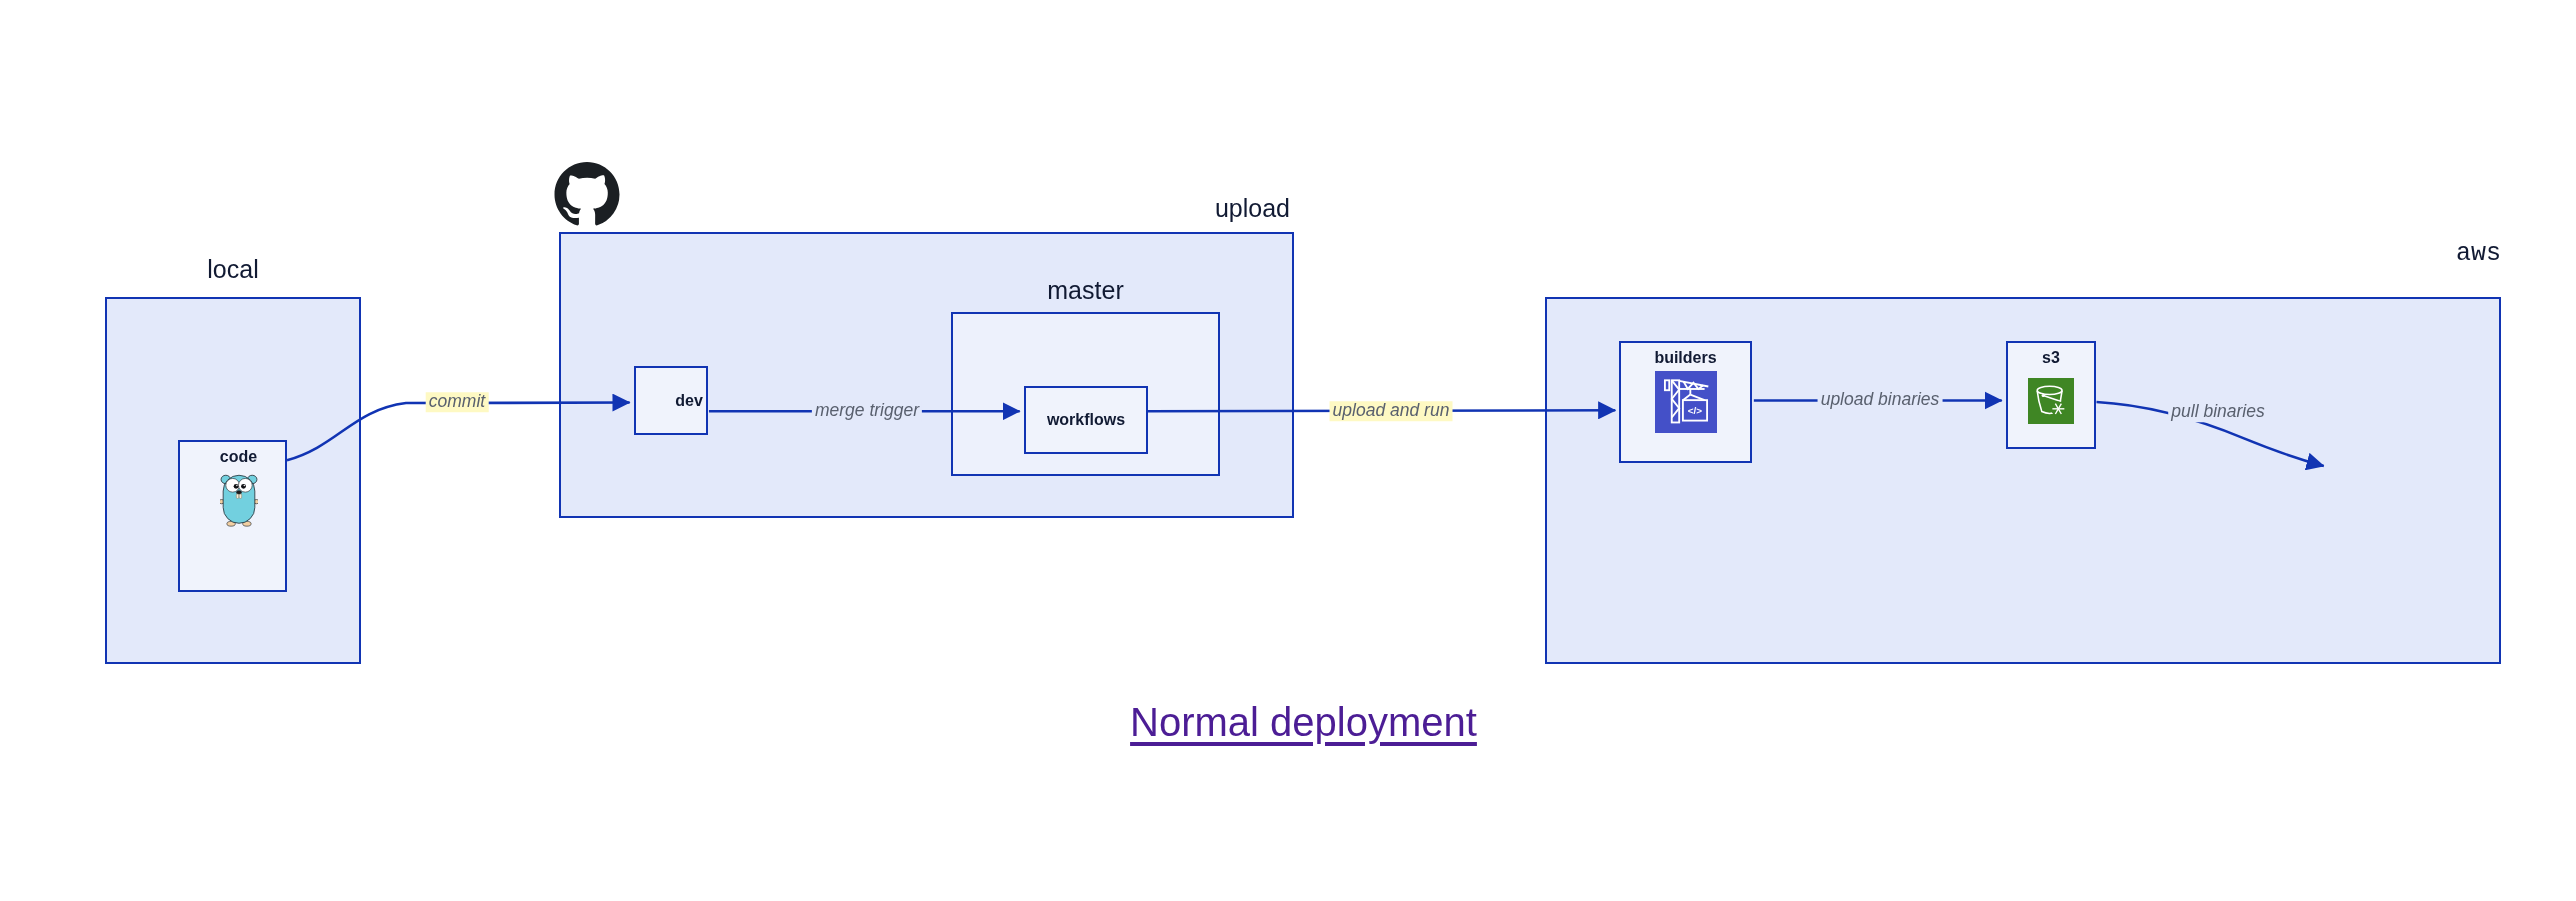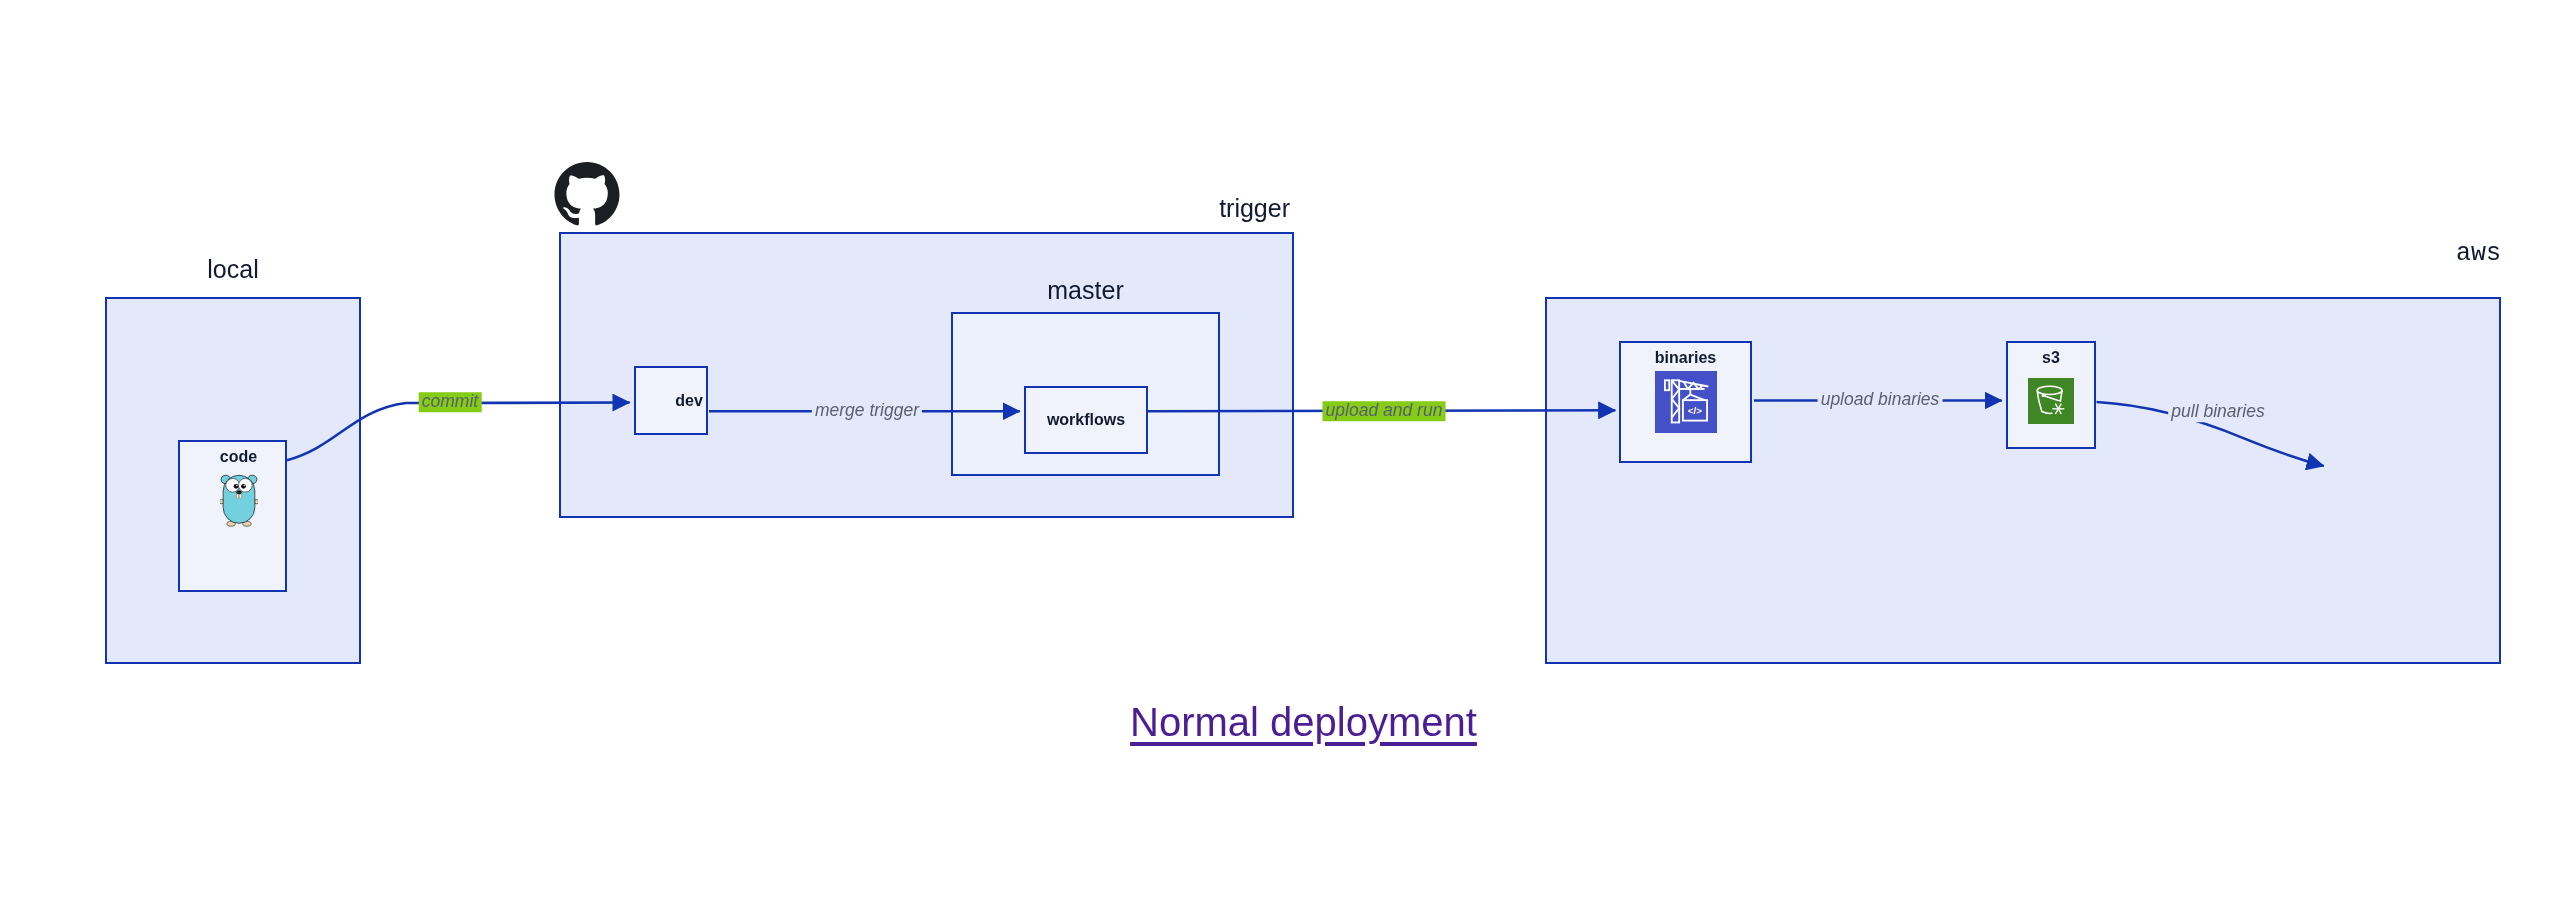--- a/index.html
+++ b/index.html
@@ -50,21 +50,21 @@
     position:absolute;
     transform:translate(-50%,-50%);
     font-size:17.5px;
     font-style:italic;
     color:#59606E;
     white-space:nowrap;
     padding:1px 3.1px;
     z-index:6;
     line-height:1;
   }
-  .edge-label.on-white{background:#84cc16;}
+  .edge-label.on-white{background:#fef9c3;margin-left:7px;}
   .edge-label.on-panel{background:#E3E9FA;}
   .diagram-title{
     position:absolute;
     left:1118px;top:700px;width:371px;
     text-align:center;
     font-size:40px;
     color:#4c1d95;
     text-decoration:underline;
     text-decoration-thickness:3.6px;
     text-underline-offset:6.2px;
@@ -76,21 +76,21 @@
 <body>
 
 <div id="canvas">
 
   <div class="container" style="left:105px;top:297px;width:256px;height:367px;"></div>
   <div class="container" style="left:559px;top:232px;width:735px;height:286px;"></div>
   <div class="container nested" style="left:951px;top:312px;width:269px;height:164px;"></div>
   <div class="container" style="left:1545px;top:297px;width:956px;height:367px;"></div>
 
   <div class="container-label" style="left:105px;top:257px;width:256px;text-align:center;">local</div>
-  <div class="container-label" style="left:1133px;top:196px;width:157px;text-align:right;">trigger</div>
+  <div class="container-label" style="left:1133px;top:196px;width:157px;text-align:right;">upload</div>
   <div class="container-label" style="left:951px;top:278px;width:269px;text-align:center;">master</div>
   <div class="container-label" style="left:1545px;top:241px;width:956px;text-align:right;font-family:Liberation Mono, monospace;">aws</div>
 
   <svg class="github-logo" width="66" height="65" viewBox="0 0 16 16">
     <path fill="#1B1F23" d="M8 0C3.58 0 0 3.58 0 8c0 3.54 2.29 6.53 5.47 7.59.4.07.55-.17.55-.38 0-.19-.01-.82-.01-1.49-2.01.37-2.53-.49-2.69-.94-.09-.23-.48-.94-.82-1.13-.28-.15-.68-.52-.01-.53.63-.01 1.08.58 1.23.82.72 1.21 1.87.87 2.33.66.07-.52.28-.87.51-1.07-1.78-.2-3.64-.89-3.64-3.95 0-.87.31-1.59.82-2.15-.08-.2-.36-1.02.08-2.12 0 0 .67-.21 2.2.82.64-.18 1.32-.27 2-.27s1.36.09 2 .27c1.53-1.04 2.2-.82 2.2-.82.44 1.1.16 1.92.08 2.12.51.56.82 1.27.82 2.15 0 3.07-1.87 3.75-3.65 3.95.29.25.54.73.54 1.48 0 1.07-.01 1.93-.01 2.2 0 .21.15.46.55.38A8.01 8.01 0 0 0 16 8c0-4.42-3.58-8-8-8z"></path>
   </svg>
 
   <svg class="edges" width="2604" height="902" viewBox="0 0 5054 1750">
     <defs>
       <marker id="arrow" viewBox="0 0 10 10" refX="9.5" refY="5" markerWidth="7" markerHeight="7" orient="auto-start-reverse">
@@ -128,21 +128,21 @@
 
   <div class="node center-label" style="left:634px;top:366px;width:74px;height:69px;padding-left:36px;">
     <div class="node-label">dev</div>
   </div>
 
   <div class="node center-label" style="left:1024px;top:386px;width:124px;height:68px;">
     <div class="node-label">workflows</div>
   </div>
 
   <div class="node" style="left:1619px;top:341px;width:133px;height:122px;">
-    <div class="node-label">binaries</div>
+    <div class="node-label">builders</div>
     <svg class="node-icon" style="margin-top:4.1px;" width="62" height="62" viewBox="0 0 100 100">
       <rect x="0" y="0" width="100" height="100" fill="#4450C8"></rect>
       <g stroke="#ffffff" stroke-width="3" fill="none">
         <rect x="16" y="15" width="7" height="16"></rect>
         <rect x="27" y="15" width="12" height="68"></rect>
         <path d="M27 15 L39 30 L27 45 L39 60 L27 75"></path>
         <path d="M39 16 L86 25"></path>
         <path d="M39 29 L80 29"></path>
         <path d="M46 17 L53 29 L62 19 L70 29 L78 23"></path>
         <path d="M57 29 L57 38"></path>

